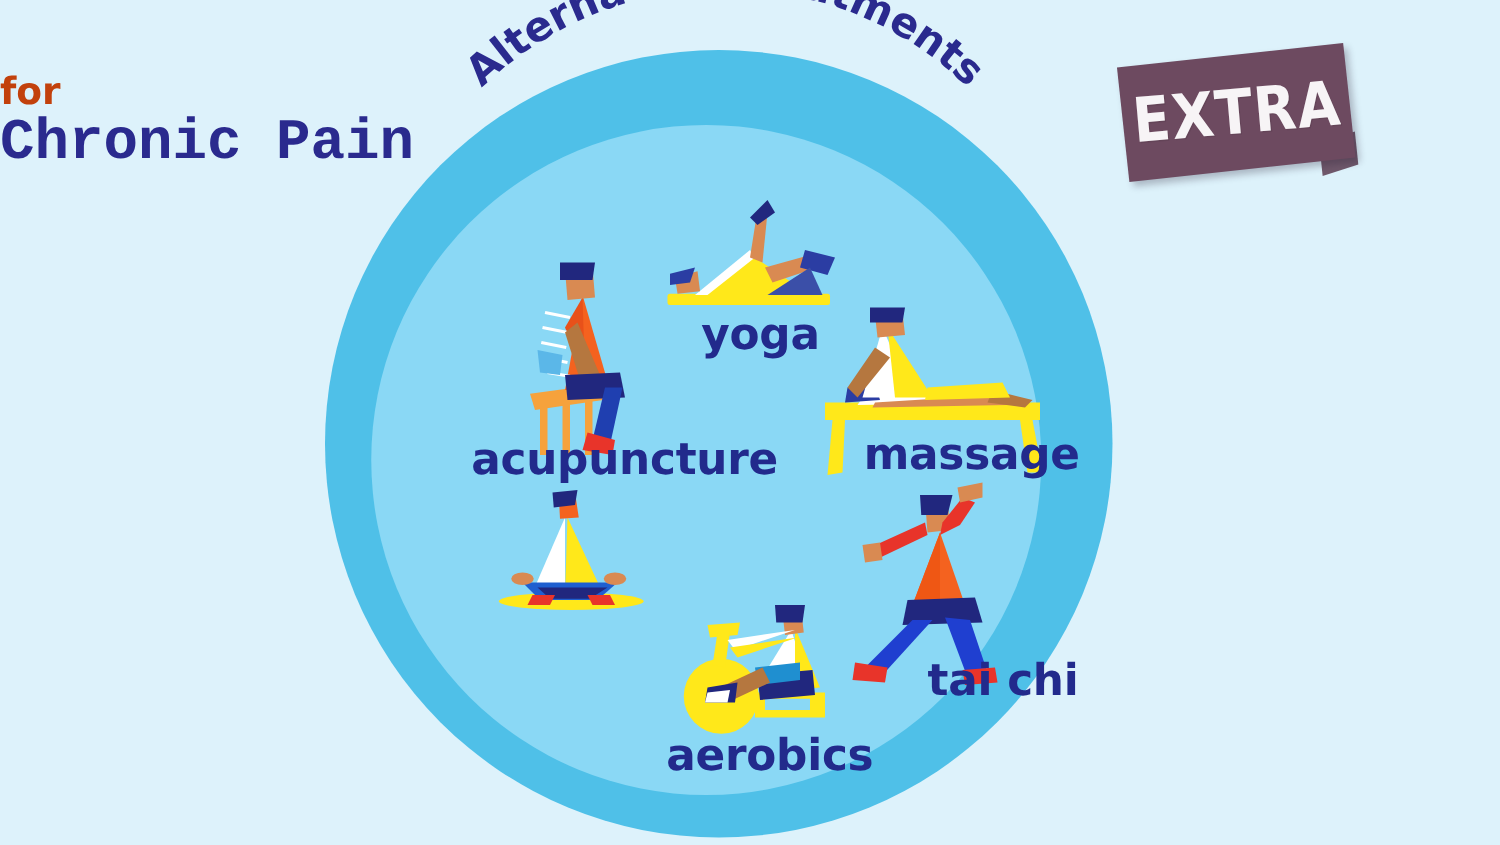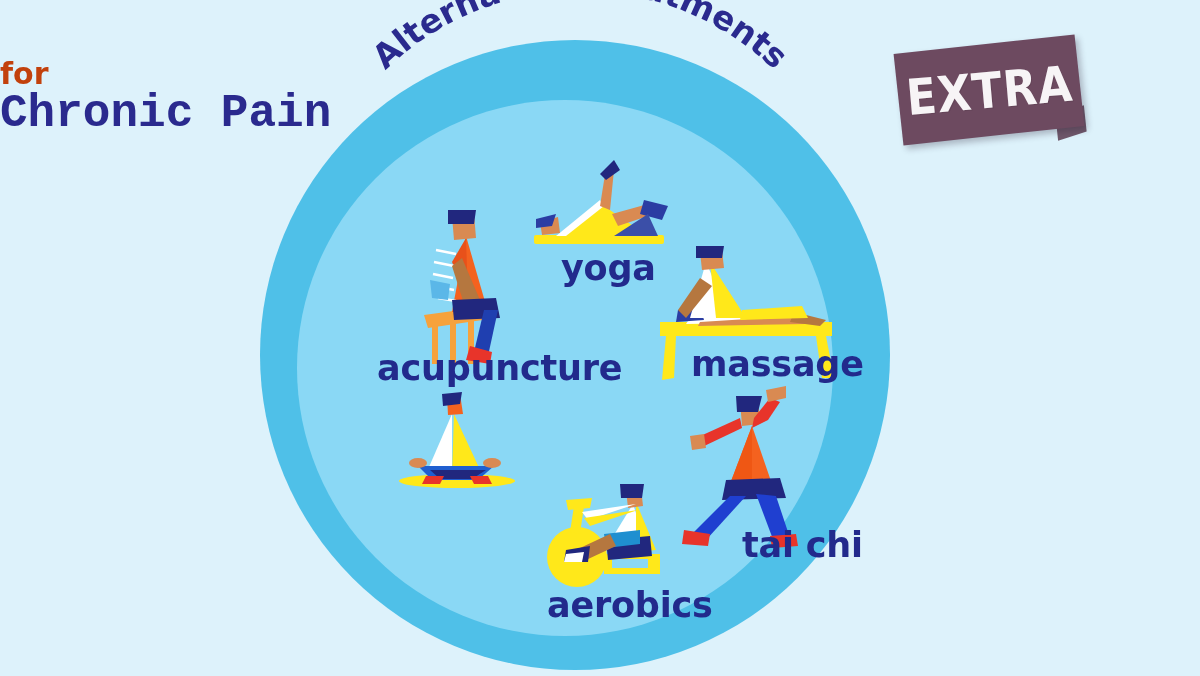--- a/index.html
+++ b/index.html
@@ -256,20 +256,20 @@
 
   <div class="label" style="left:561px; top:248px;">yoga</div>
 
   <div class="label" style="left:377px; top:348px;">acupuncture</div>
 
   <div class="label" style="left:691px; top:344px;">massage</div>
 
   <div class="label" style="left:706px; top:525px;margin-left:36px;">tai chi</div>
 
 
-  <div class="label" style="left:547px; top:585px;">aerobics</div>
+  <div class="label" style="left:533px; top:585px;">aerobics</div>
 
   <div class="extra-fold"></div>
   <div class="extra-badge">
     <span class="extra-text">EXTRA</span>
   </div>
 
 </div>
 
 </body></html>

